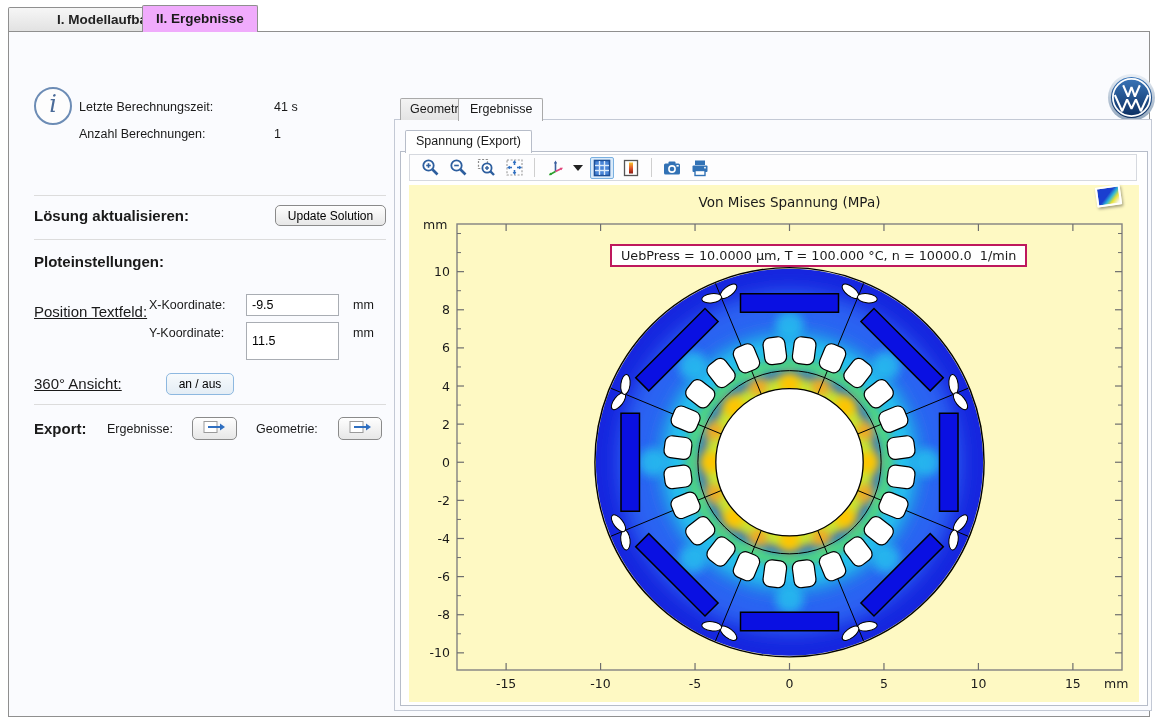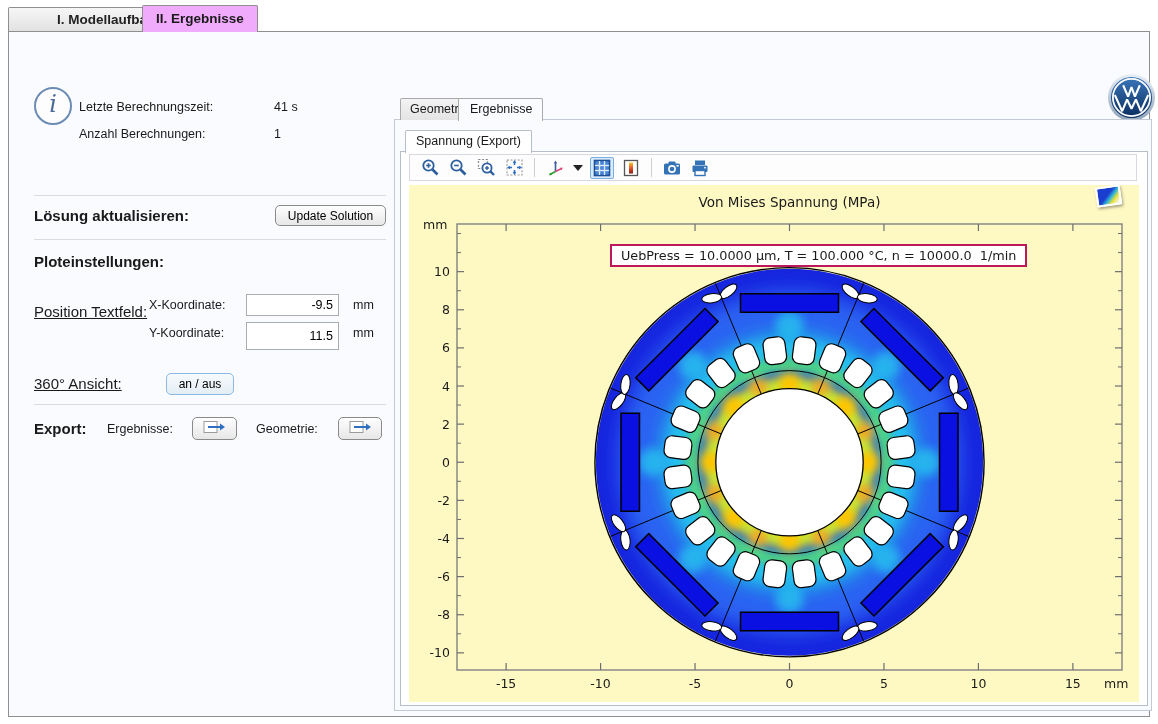--- a/index.html
+++ b/index.html
@@ -17,21 +17,21 @@
   .lp{position:absolute;left:9px;top:32px;width:384px;height:684px;}
   .lbl{position:absolute;font-size:12.5px;white-space:nowrap;}
   .h1{position:absolute;font-size:15px;font-weight:bold;white-space:nowrap;}
   .ul{position:absolute;font-size:15px;text-decoration:underline;white-space:nowrap;}
   .divider{position:absolute;left:16px;width:352px;height:1px;background:#dcdcdc;}
   .btn{position:absolute;box-sizing:border-box;border:1px solid #8a8a8a;border-radius:5px;
     background:linear-gradient(#fefefe,#e7e7e7);font-size:12px;text-align:center;cursor:pointer;
     font-family:"Liberation Sans",sans-serif;}
   .btn.blue{border-color:#8db8e0;background:linear-gradient(#f7fafc,#e4edf5);}
   .inp{position:absolute;box-sizing:border-box;border:1px solid #a9adb3;background:#fff;
-    font-size:12.5px;padding:1px 5px;font-family:"Liberation Sans",sans-serif;text-align:right;}
+    font-size:12.5px;padding:1px 5px;font-family:"Liberation Sans",sans-serif;}
   .info-circle{position:absolute;left:16px;top:23px;width:38px;height:38px;border:2.5px solid #6c8cb5;
     border-radius:50%;box-sizing:border-box;background:#fdfdfd;color:#4a6b99;
     font-family:"DejaVu Serif",serif;font-style:italic;font-size:24px;text-align:center;line-height:31px;}
   
   .rgroup{position:absolute;left:393px;top:118px;width:758px;height:592px;
     border:1px solid #c3c9d5;background:#fafbfe;box-sizing:border-box;}
   .rtab{position:absolute;top:-22px;height:22px;line-height:21px;padding:0 9px;font-size:12.5px;
     border:1px solid #a9a9a9;border-bottom:none;border-radius:2px 2px 0 0;box-sizing:border-box;cursor:pointer;}
   .rtab.inactive{background:linear-gradient(#f3f3f3,#e4e4e4);}
   .rtab.active{background:#fafbfe;height:23px;z-index:2;}
@@ -74,21 +74,21 @@
 
     <div class="divider" style="top:175px;"></div>
 
     <div class="h1" style="left:16px;top:189px;">Ploteinstellungen:</div>
 
     <div class="ul" style="left:16px;top:233px;margin-top:6px;">Position Textfeld:</div>
     <div class="lbl" style="left:131px;top:234px;">X-Koordinate:</div>
     <input class="inp" style="left: 228px; top: 230px; width: 93px; height: 22px;" type="text" value="-9.5">
     <div class="lbl" style="left:335px;top:234px;">mm</div>
     <div class="lbl" style="left:131px;top:262px;text-align:center;">Y-Koordinate:</div>
-    <input class="inp" style="left: 228px; top: 258px; width: 93px; height: 28px;" type="text" value="11.5">
+    <input class="inp" style="left: 228px; top: 258px; width: 93px; height: 38px;" type="text" value="11.5">
     <div class="lbl" style="left:335px;top:262px;">mm</div>
 
     <div class="ul" style="left:16px;top:311px;">360° Ansicht:</div>
     <button class="btn blue" style="left:148px;top:309px;width:68px;height:22px;">an / aus</button>
 
     <div class="divider" style="top:340px;"></div>
 
     <div class="h1" style="left:16px;top:356px;">Export:</div>
     <div class="lbl" style="left:89px;top:358px;">Ergebnisse:</div>
     <button class="btn" style="left:174px;top:353px;width:45px;height:23px;">

